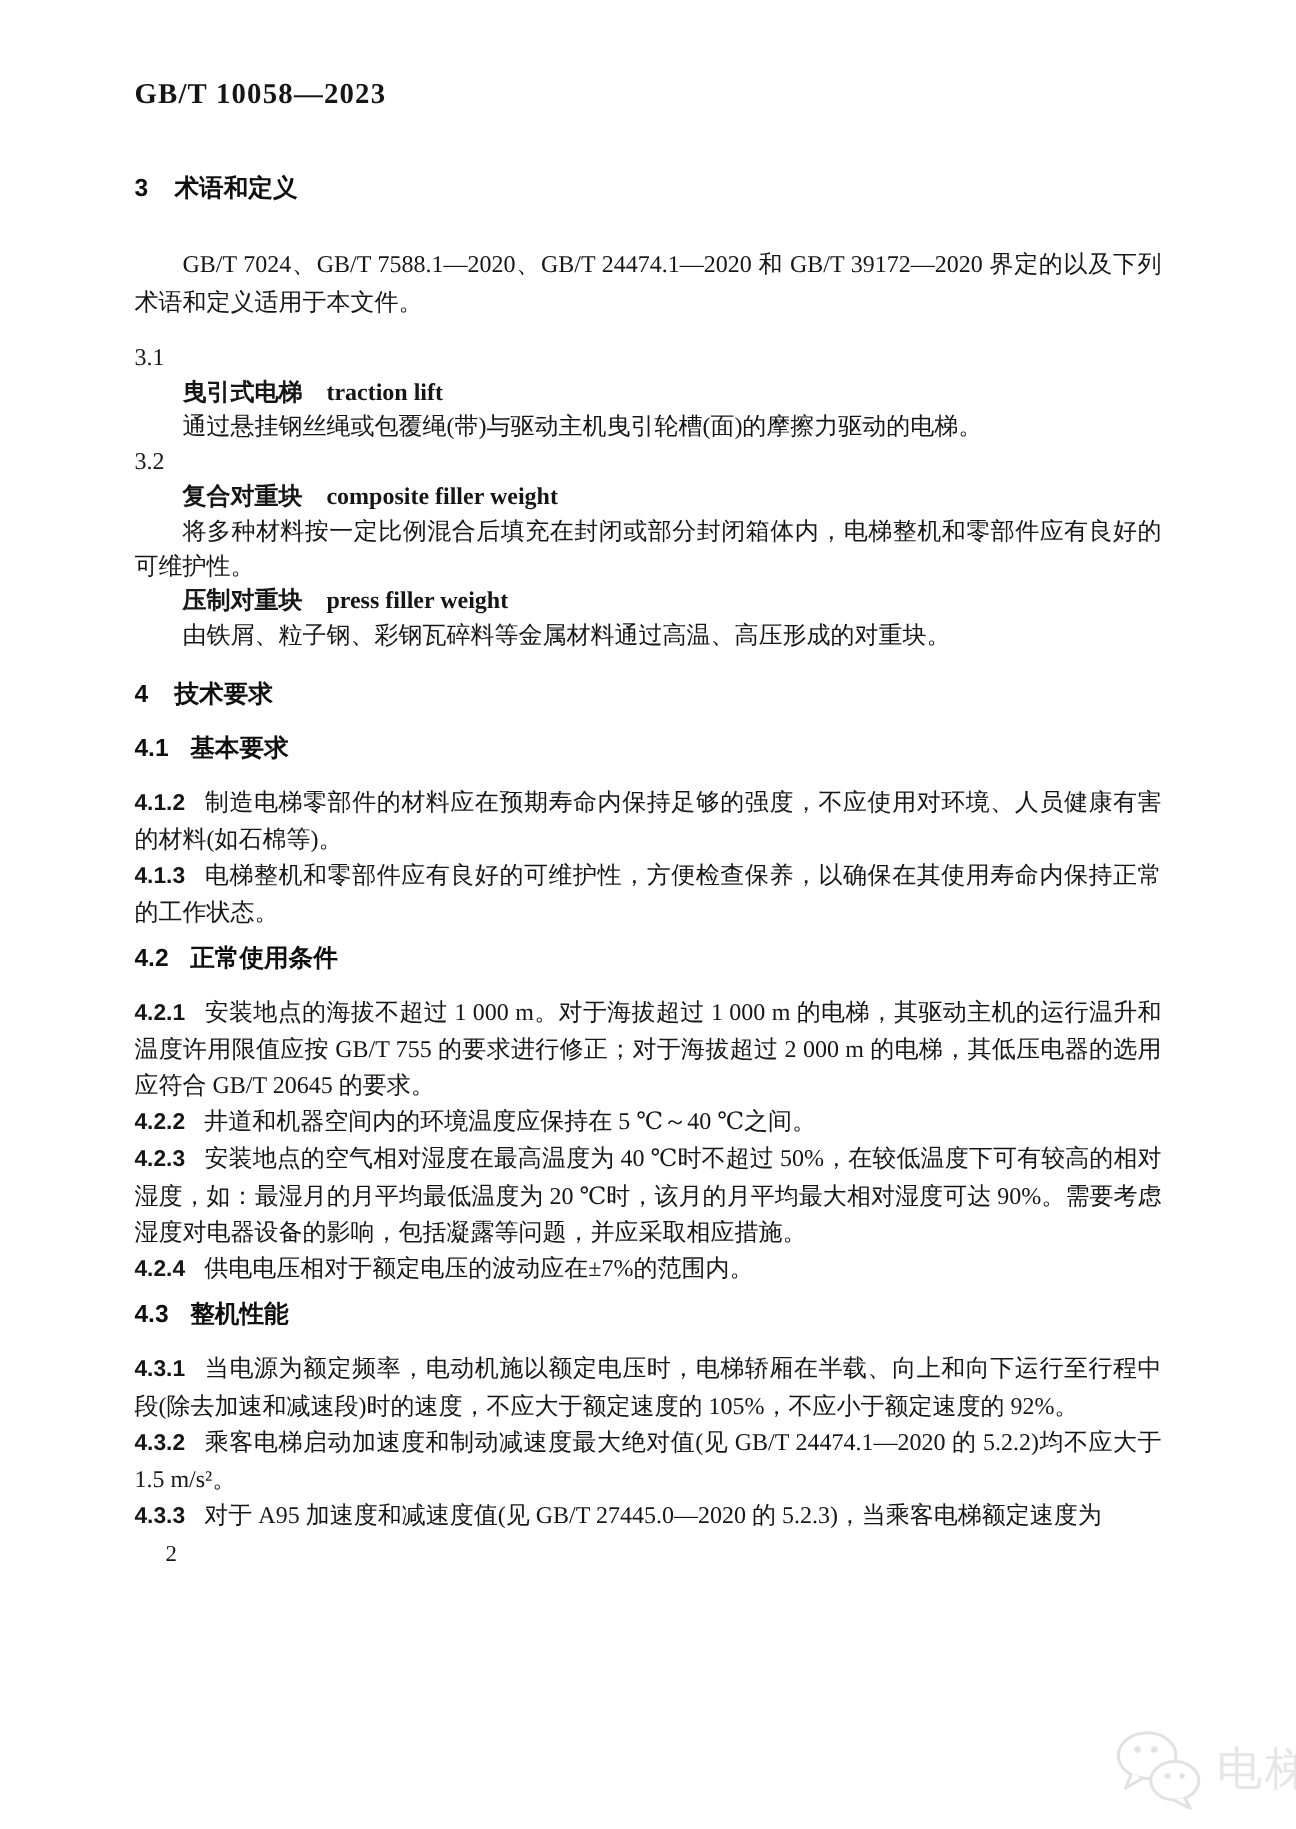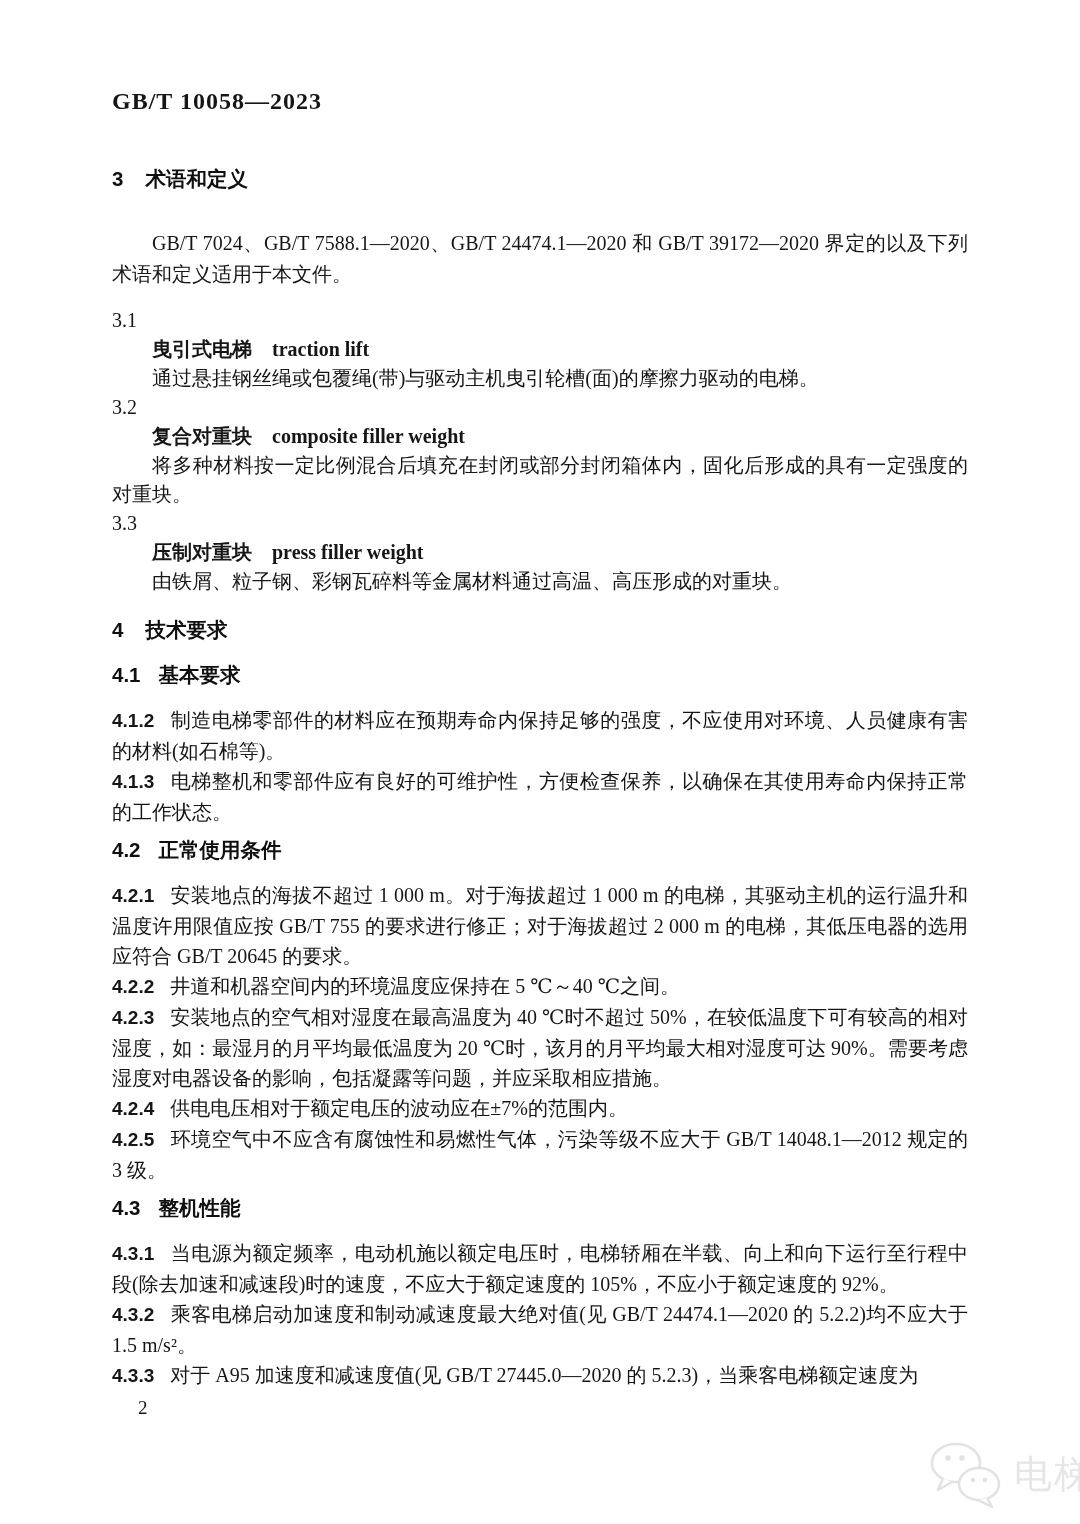--- a/index.html
+++ b/index.html
@@ -8,21 +8,21 @@
     background: #ffffff;
     position: relative;
     overflow: hidden;
     font-family: "Liberation Serif", "DejaVu Serif", serif;
     color: #161616;
   }
   .page {
     position: absolute; left: 0; top: 0;
     width: 1080px; height: 1493px;
     box-sizing: border-box;
-    padding: 86px 112px 0 112px;
+    padding: 64px 112px 0 112px;
   }
   .doc-header {
     font-size: 24px;
     font-weight: 700;
     letter-spacing: 1px;
     line-height: 30px;
   }
   .heading {
     font-family: "Liberation Sans", "DejaVu Sans", sans-serif;
     font-weight: 700;
@@ -109,25 +109,24 @@
       <span class="zh">曳引式电梯</span><span class="en">traction lift</span>
     </p>
     <p class="term-def">通过悬挂钢丝绳或包覆绳(带)与驱动主机曳引轮槽(面)的摩擦力驱动的电梯。</p>
   </div>
 
   <div class="term-block">
     <p class="term-num">3.2</p>
     <p class="term-name">
       <span class="zh">复合对重块</span><span class="en">composite filler weight</span>
     </p>
-    <p class="term-def">将多种材料按一定比例混合后填充在封闭或部分封闭箱体内，固化后形成的具有一定强度的对重块。</p>
+    <p class="term-def">将多种材料按一定比例混合后填充在封闭或部分封闭箱体内，电梯整机和零部件应有良好的可维护性。</p>
   </div>
 
   <div class="term-block">
-    <p class="term-num">3.3</p>
     <p class="term-name">
       <span class="zh">压制对重块</span><span class="en">press filler weight</span>
     </p>
     <p class="term-def">由铁屑、粒子钢、彩钢瓦碎料等金属材料通过高温、高压形成的对重块。</p>
   </div>
 
   <h2 class="heading h-sec4">
     <span class="h-num">4</span>
     <span>技术要求</span>
   </h2>
@@ -142,21 +141,20 @@
 
   <h3 class="heading subheading">
     <span class="h-num">4.2</span>
     <span>正常使用条件</span>
   </h3>
 
   <p class="clause"><span class="c-num">4.2.1</span><span>安装地点的海拔不超过 1 000 m。对于海拔超过 1 000 m 的电梯，其驱动主机的运行温升和温度许用限值应按 GB/T 755 的要求进行修正；对于海拔超过 2 000 m 的电梯，其低压电器的选用应符合 GB/T 20645 的要求。</span></p>
   <p class="clause"><span class="c-num">4.2.2</span><span>井道和机器空间内的环境温度应保持在 5 ℃～40 ℃之间。</span></p>
   <p class="clause"><span class="c-num">4.2.3</span><span>安装地点的空气相对湿度在最高温度为 40 ℃时不超过 50%，在较低温度下可有较高的相对湿度，如：最湿月的月平均最低温度为 20 ℃时，该月的月平均最大相对湿度可达 90%。需要考虑湿度对电器设备的影响，包括凝露等问题，并应采取相应措施。</span></p>
   <p class="clause"><span class="c-num">4.2.4</span><span>供电电压相对于额定电压的波动应在±7%的范围内。</span></p>
-  <p class="clause"><span class="c-num">4.2.5</span><span>环境空气中不应含有腐蚀性和易燃性气体，污染等级不应大于 GB/T 14048.1—2012 规定的 3 级。</span></p>
 
   <h3 class="heading subheading">
     <span class="h-num">4.3</span>
     <span>整机性能</span>
   </h3>
 
   <p class="clause"><span class="c-num">4.3.1</span><span>当电源为额定频率，电动机施以额定电压时，电梯轿厢在半载、向上和向下运行至行程中段(除去加速和减速段)时的速度，不应大于额定速度的 105%，不应小于额定速度的 92%。</span></p>
   <p class="clause"><span class="c-num">4.3.2</span><span>乘客电梯启动加速度和制动减速度最大绝对值(见 GB/T 24474.1—2020 的 5.2.2)均不应大于 1.5 m/s²。</span></p>
   <p class="clause"><span class="c-num">4.3.3</span><span>对于 A95 加速度和减速度值(见 GB/T 27445.0—2020 的 5.2.3)，当乘客电梯额定速度为</span></p>
 

